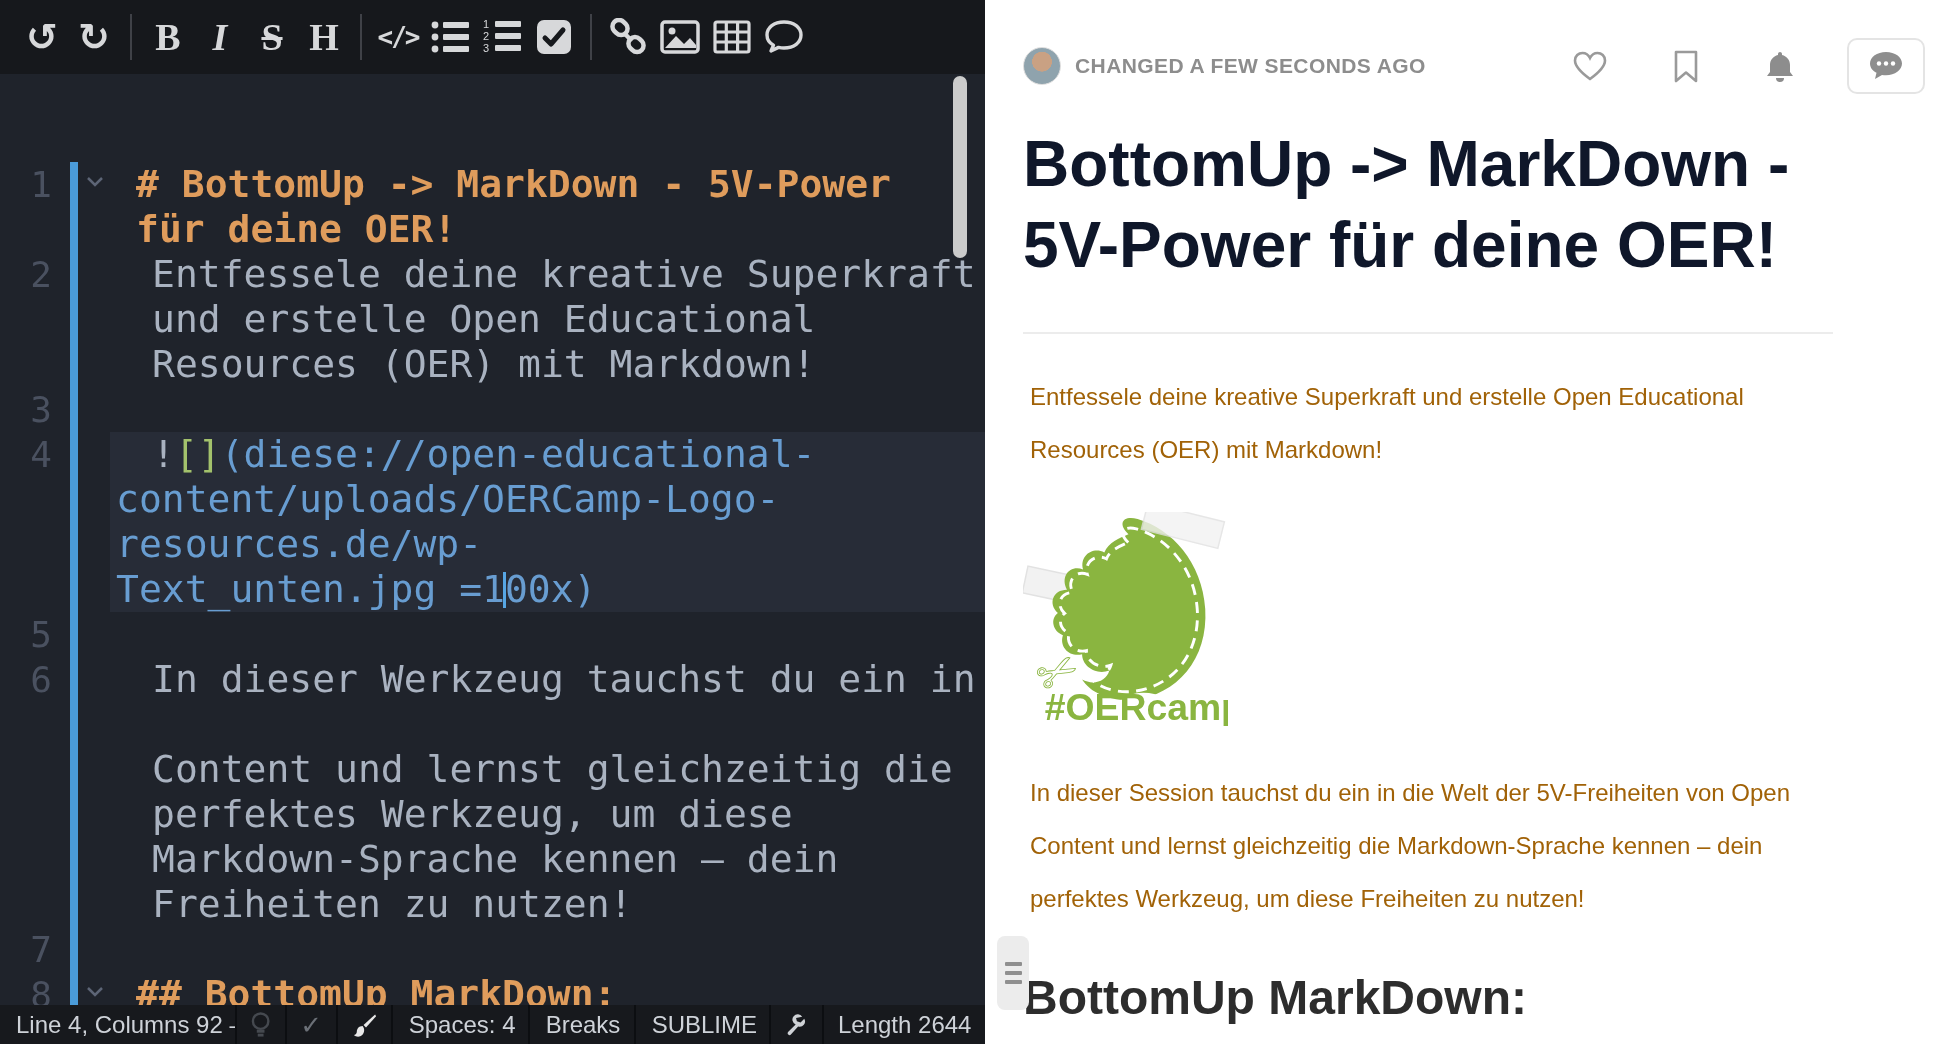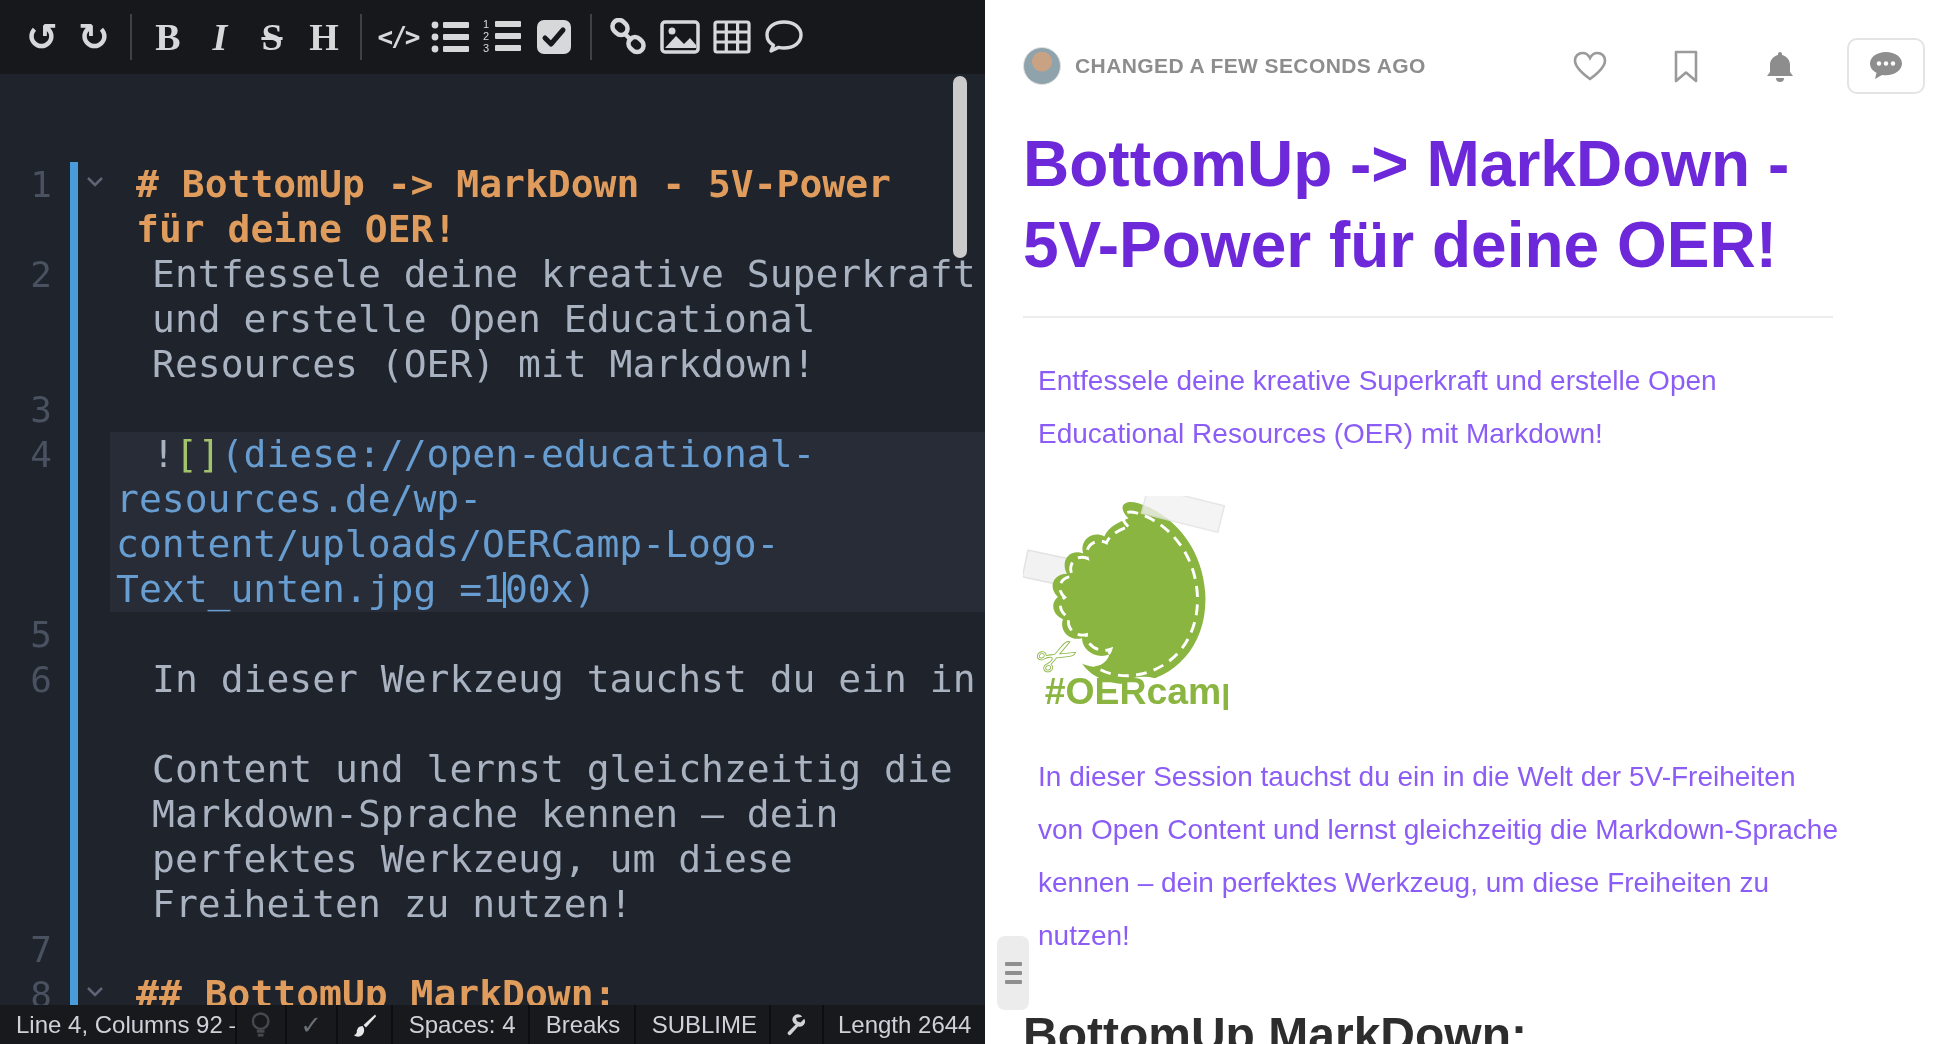--- a/index.html
+++ b/index.html
@@ -48,23 +48,23 @@
   .pv-topbar{display:flex;align-items:center;height:118px;padding:14px 13px 0 26px;}
   .avatar{width:38px;height:38px;border-radius:50%;overflow:hidden;flex:0 0 auto;cursor:pointer;
     background:radial-gradient(circle at 50% 38%, #c9a183 0 34%, #8fa3ad 35% 100%);border:1px solid #ddd;}
   .pv-changed{margin-left:14px;color:#8d8d8d;font-size:21px;font-weight:bold;letter-spacing:.4px;}
   .pv-icons{margin-left:auto;display:flex;align-items:center;}
   .pv-icon{margin-left:66px;cursor:pointer;display:flex;align-items:center;}
   .comment-btn{margin-left:52px;width:78px;height:56px;border:2px solid #e4e4e4;border-radius:10px;
     display:flex;align-items:center;justify-content:center;cursor:pointer;background:#fff;}
 
   .pv-content{padding:0 0 0 26px;width:835px;}
-  .pv-h1{font-size:64px;line-height:81px;font-weight:bold;color:#6d28d9;margin:6px 0 0 0;width:810px;
-    padding-bottom:30px;border-bottom:2px solid #ececec;}
-  .pv-p{font-size:28px;line-height:53px;color:#8b5cf6;width:810px;margin:36px 15px;}
+  .pv-h1{font-size:64px;line-height:81px;font-weight:bold;color:#0f172a;margin:6px 0 0 0;width:810px;
+    padding-bottom:46px;border-bottom:2px solid #ececec;}
+  .pv-p{font-size:24px;line-height:53px;color:#a16207;width:810px;margin:36px 7px;}
   .pv-h2{font-size:48px;line-height:58px;font-weight:bold;color:#2d2d2d;margin:44px 0 0 0;width:810px;
     padding-bottom:26px;border-bottom:2px solid #ececec;}
   .logo-wrap{margin:6px 0 0 0;width:205px;}
 
   .side-handle{position:absolute;left:0;top:936px;width:32px;height:74px;background:#ececec;border-radius:8px;
     display:flex;flex-direction:column;align-items:center;justify-content:center;cursor:pointer;}
   .side-handle span{display:block;width:17px;height:4px;background:#8f8f8f;margin:2.5px 0;border-radius:1px;}
 </style>
 </head>
 <body>
@@ -198,30 +198,30 @@
           <div class="code-content"></div>
         </div>
         <div class="code-row active">
           <div class="code-gutter">4</div>
           <div class="code-pad"></div>
           <div class="code-content"><span class="seg-fg">!</span><span class="seg-md-bracket">[]</span><span class="seg-md-link">(diese://open-educational-</span></div>
         </div>
         <div class="code-row active">
           <div class="code-gutter"></div>
           <div class="code-pad"></div>
+          <div class="code-content"><span class="seg-md-link">content/uploads/OERCamp-Logo-</span></div>
+        </div>
+        <div class="code-row active">
+          <div class="code-gutter"></div>
+          <div class="code-pad"></div>
           <div class="code-content"><span class="seg-md-link">resources.de/wp-</span></div>
         </div>
         <div class="code-row active">
           <div class="code-gutter"></div>
           <div class="code-pad"></div>
-          <div class="code-content"><span class="seg-md-link">content/uploads/OERCamp-Logo-</span></div>
-        </div>
-        <div class="code-row active">
-          <div class="code-gutter"></div>
-          <div class="code-pad"></div>
           <div class="code-content"><span class="seg-md-link">Text_unten.jpg =1</span><span class="caret"></span><span class="seg-md-link">00x)</span></div>
         </div>
         <div class="code-row">
           <div class="code-gutter">5</div>
           <div class="code-pad"></div>
           <div class="code-content"></div>
         </div>
         <div class="code-row">
           <div class="code-gutter">6</div>
           <div class="code-pad"></div>
@@ -232,26 +232,26 @@
           <div class="code-pad"></div>
         </div>
         <div class="code-row">
           <div class="code-gutter"></div>
           <div class="code-pad"></div>
           <div class="code-content"><span class="seg-fg">Content und lernst gleichzeitig die</span></div>
         </div>
         <div class="code-row">
           <div class="code-gutter"></div>
           <div class="code-pad"></div>
+          <div class="code-content"><span class="seg-fg">perfektes Werkzeug, um diese</span></div>
+        </div>
+        <div class="code-row">
+          <div class="code-gutter"></div>
+          <div class="code-pad"></div>
           <div class="code-content"><span class="seg-fg">Markdown-Sprache kennen – dein</span></div>
-        </div>
-        <div class="code-row">
-          <div class="code-gutter"></div>
-          <div class="code-pad"></div>
-          <div class="code-content"><span class="seg-fg">perfektes Werkzeug, um diese</span></div>
         </div>
         <div class="code-row">
           <div class="code-gutter"></div>
           <div class="code-pad"></div>
           <div class="code-content"><span class="seg-fg">Freiheiten zu nutzen!</span></div>
         </div>
         <div class="code-row">
           <div class="code-gutter">7</div>
           <div class="code-pad"></div>
           <div class="code-content"></div>

